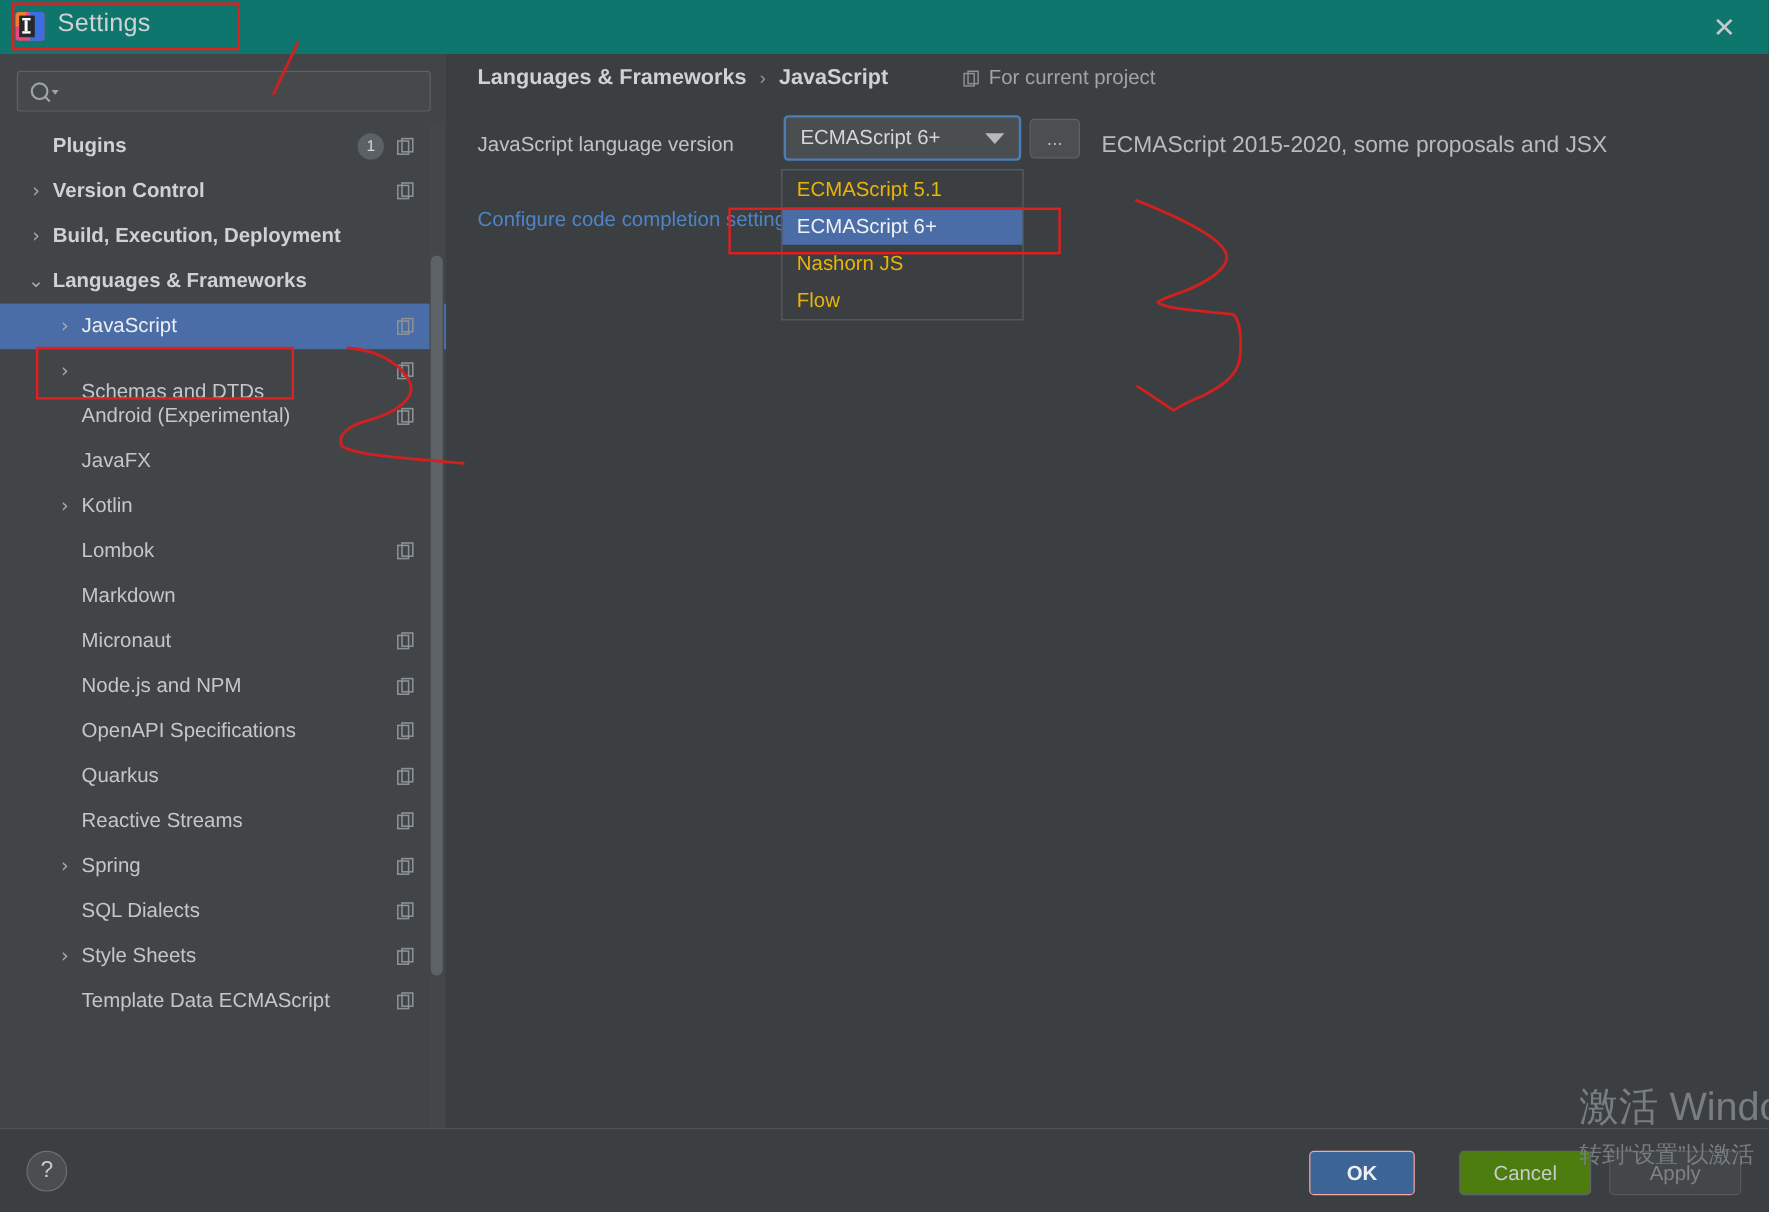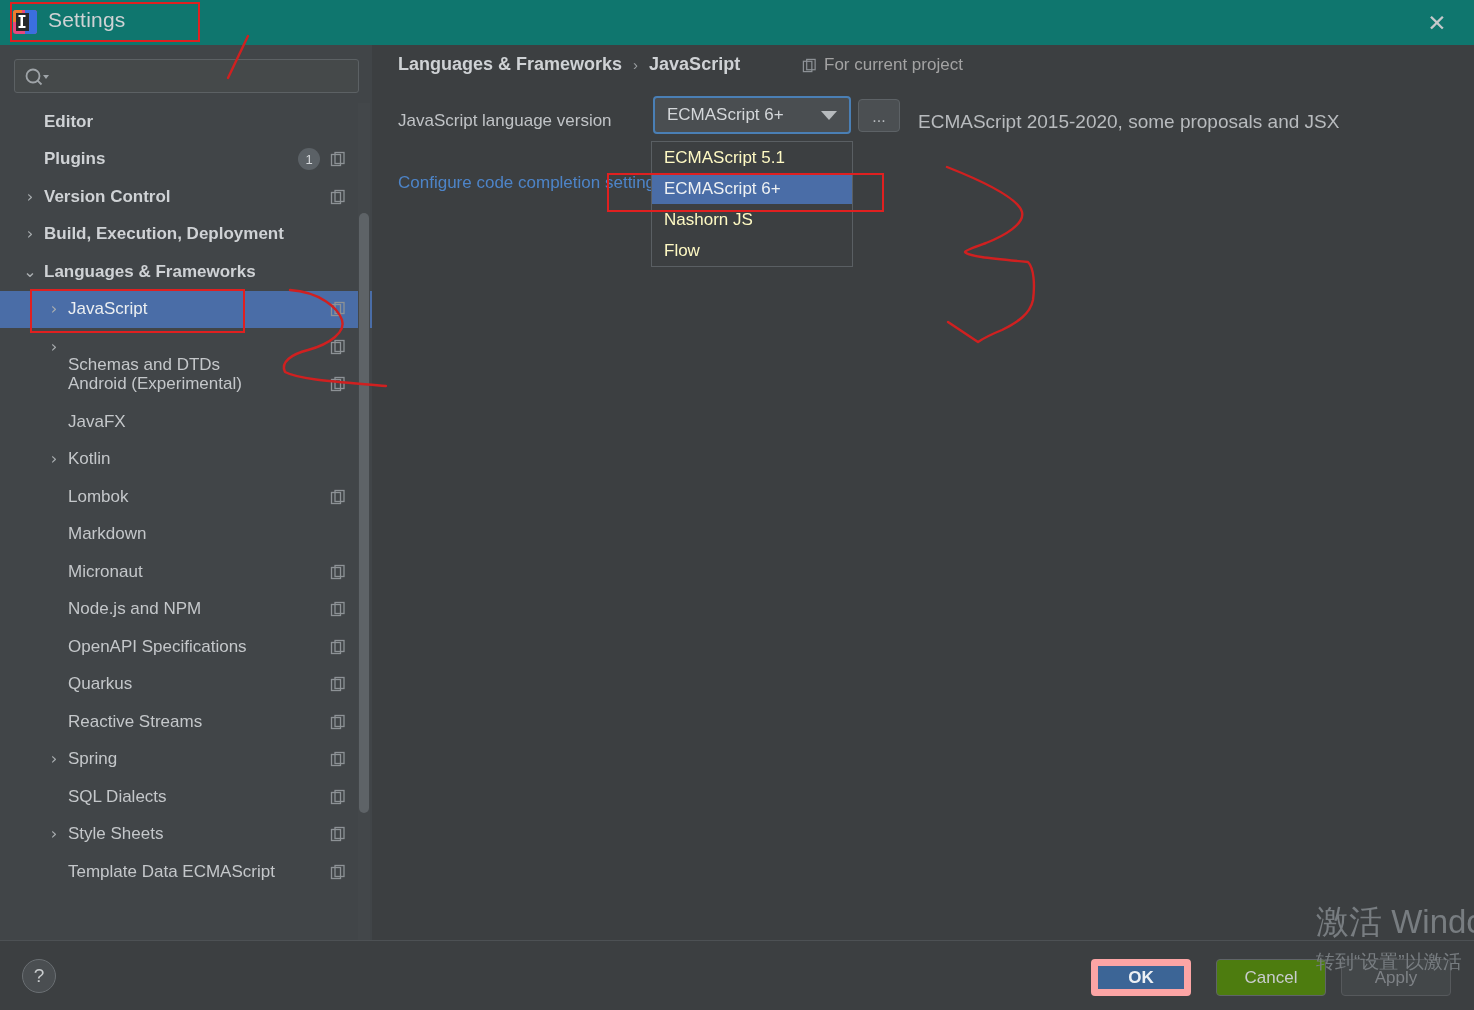--- a/index.html
+++ b/index.html
@@ -142,21 +142,21 @@
   }
 
   
   .dropdown {
     position: absolute; left: 279px; top: 96px; width: 202px;
     background: #3c3f41; border: 1px solid #5a5f63;
     z-index: 40;
   }
   .dd-item {
     height: 31px; display: flex; align-items: center;
-    padding-left: 12px; color: #fef9c3; font-size: 17px; cursor: pointer;
+    padding-left: 12px; color: #eab308; font-size: 17px; cursor: pointer;
     white-space: nowrap;
   }
   .dd-item.selected { background: #4a6da7; color: #eef1f3; }
 
   
   .bottom-bar {
     position: absolute; left: 0; top: 940px; width: 1474px; height: 70px;
     background: #3c3f41; border-top: 1px solid #4d5154;
   }
   .help-btn {
@@ -164,22 +164,22 @@
     border-radius: 50%; border: 1px solid #6a6f73; background: #4a4e51;
     color: #c9ccce; font-size: 19px;
     display: flex; align-items: center; justify-content: center; cursor: pointer;
   }
   .btn {
     position: absolute; top: 18px; height: 37px;
     border-radius: 4px; font-size: 17px;
     display: flex; align-items: center; justify-content: center; cursor: pointer;
   }
   .btn-ok {
-    left: 1091px; width: 100px;
-    background: #3c6596; border: 7px solid #fca5a5; color: #eef1f4; font-weight: bold;
+    left: 1091px; width: 88px;
+    background: #3c6596; border: 1px solid #fca5a5; color: #eef1f4; font-weight: bold;
   }
   .btn-cancel {
     left: 1216px; width: 110px;
     background: #4d7c0f; border: 1px solid #5f6468; color: #c9ccce;
   }
   .btn-apply {
     left: 1341px; width: 110px;
     background: #434749; border: 1px solid #56595c; color: #7e8286;
   }
 
@@ -223,23 +223,20 @@
       <svg class="search-icon" viewBox="0 0 26 20">
         <circle cx="9" cy="9" r="6.5" fill="none" stroke="#9fa4a8" stroke-width="1.8"></circle>
         <line x1="13.6" y1="13.6" x2="17.5" y2="17.5" stroke="#9fa4a8" stroke-width="1.8"></line>
         <polygon points="19,8 25,8 22,12" fill="#9fa4a8"></polygon>
       </svg>
       <div class="search-input-area"></div>
     </div>
 
     <div class="tree" id="tree">
         <div class="tree-row bold">
-          <span class="tree-label" style="left: 44px;">Editor</span>
-        </div>
-        <div class="tree-row bold">
           <span class="tree-label" style="left: 44px;">Plugins</span>
           <span class="badge">1</span>
           <svg class="copy-icon" viewBox="0 0 16 16">
             <rect x="1.5" y="3.5" width="9" height="11" fill="none" stroke="#8d9296" stroke-width="1.3"></rect>
             <rect x="5" y="1.5" width="9" height="11" fill="none" stroke="#8d9296" stroke-width="1.3"></rect>
           </svg>
         </div>
         <div class="tree-row bold">
           <span class="tw" style="left: 22px;">›</span>
           <span class="tree-label" style="left: 44px;">Version Control</span>

